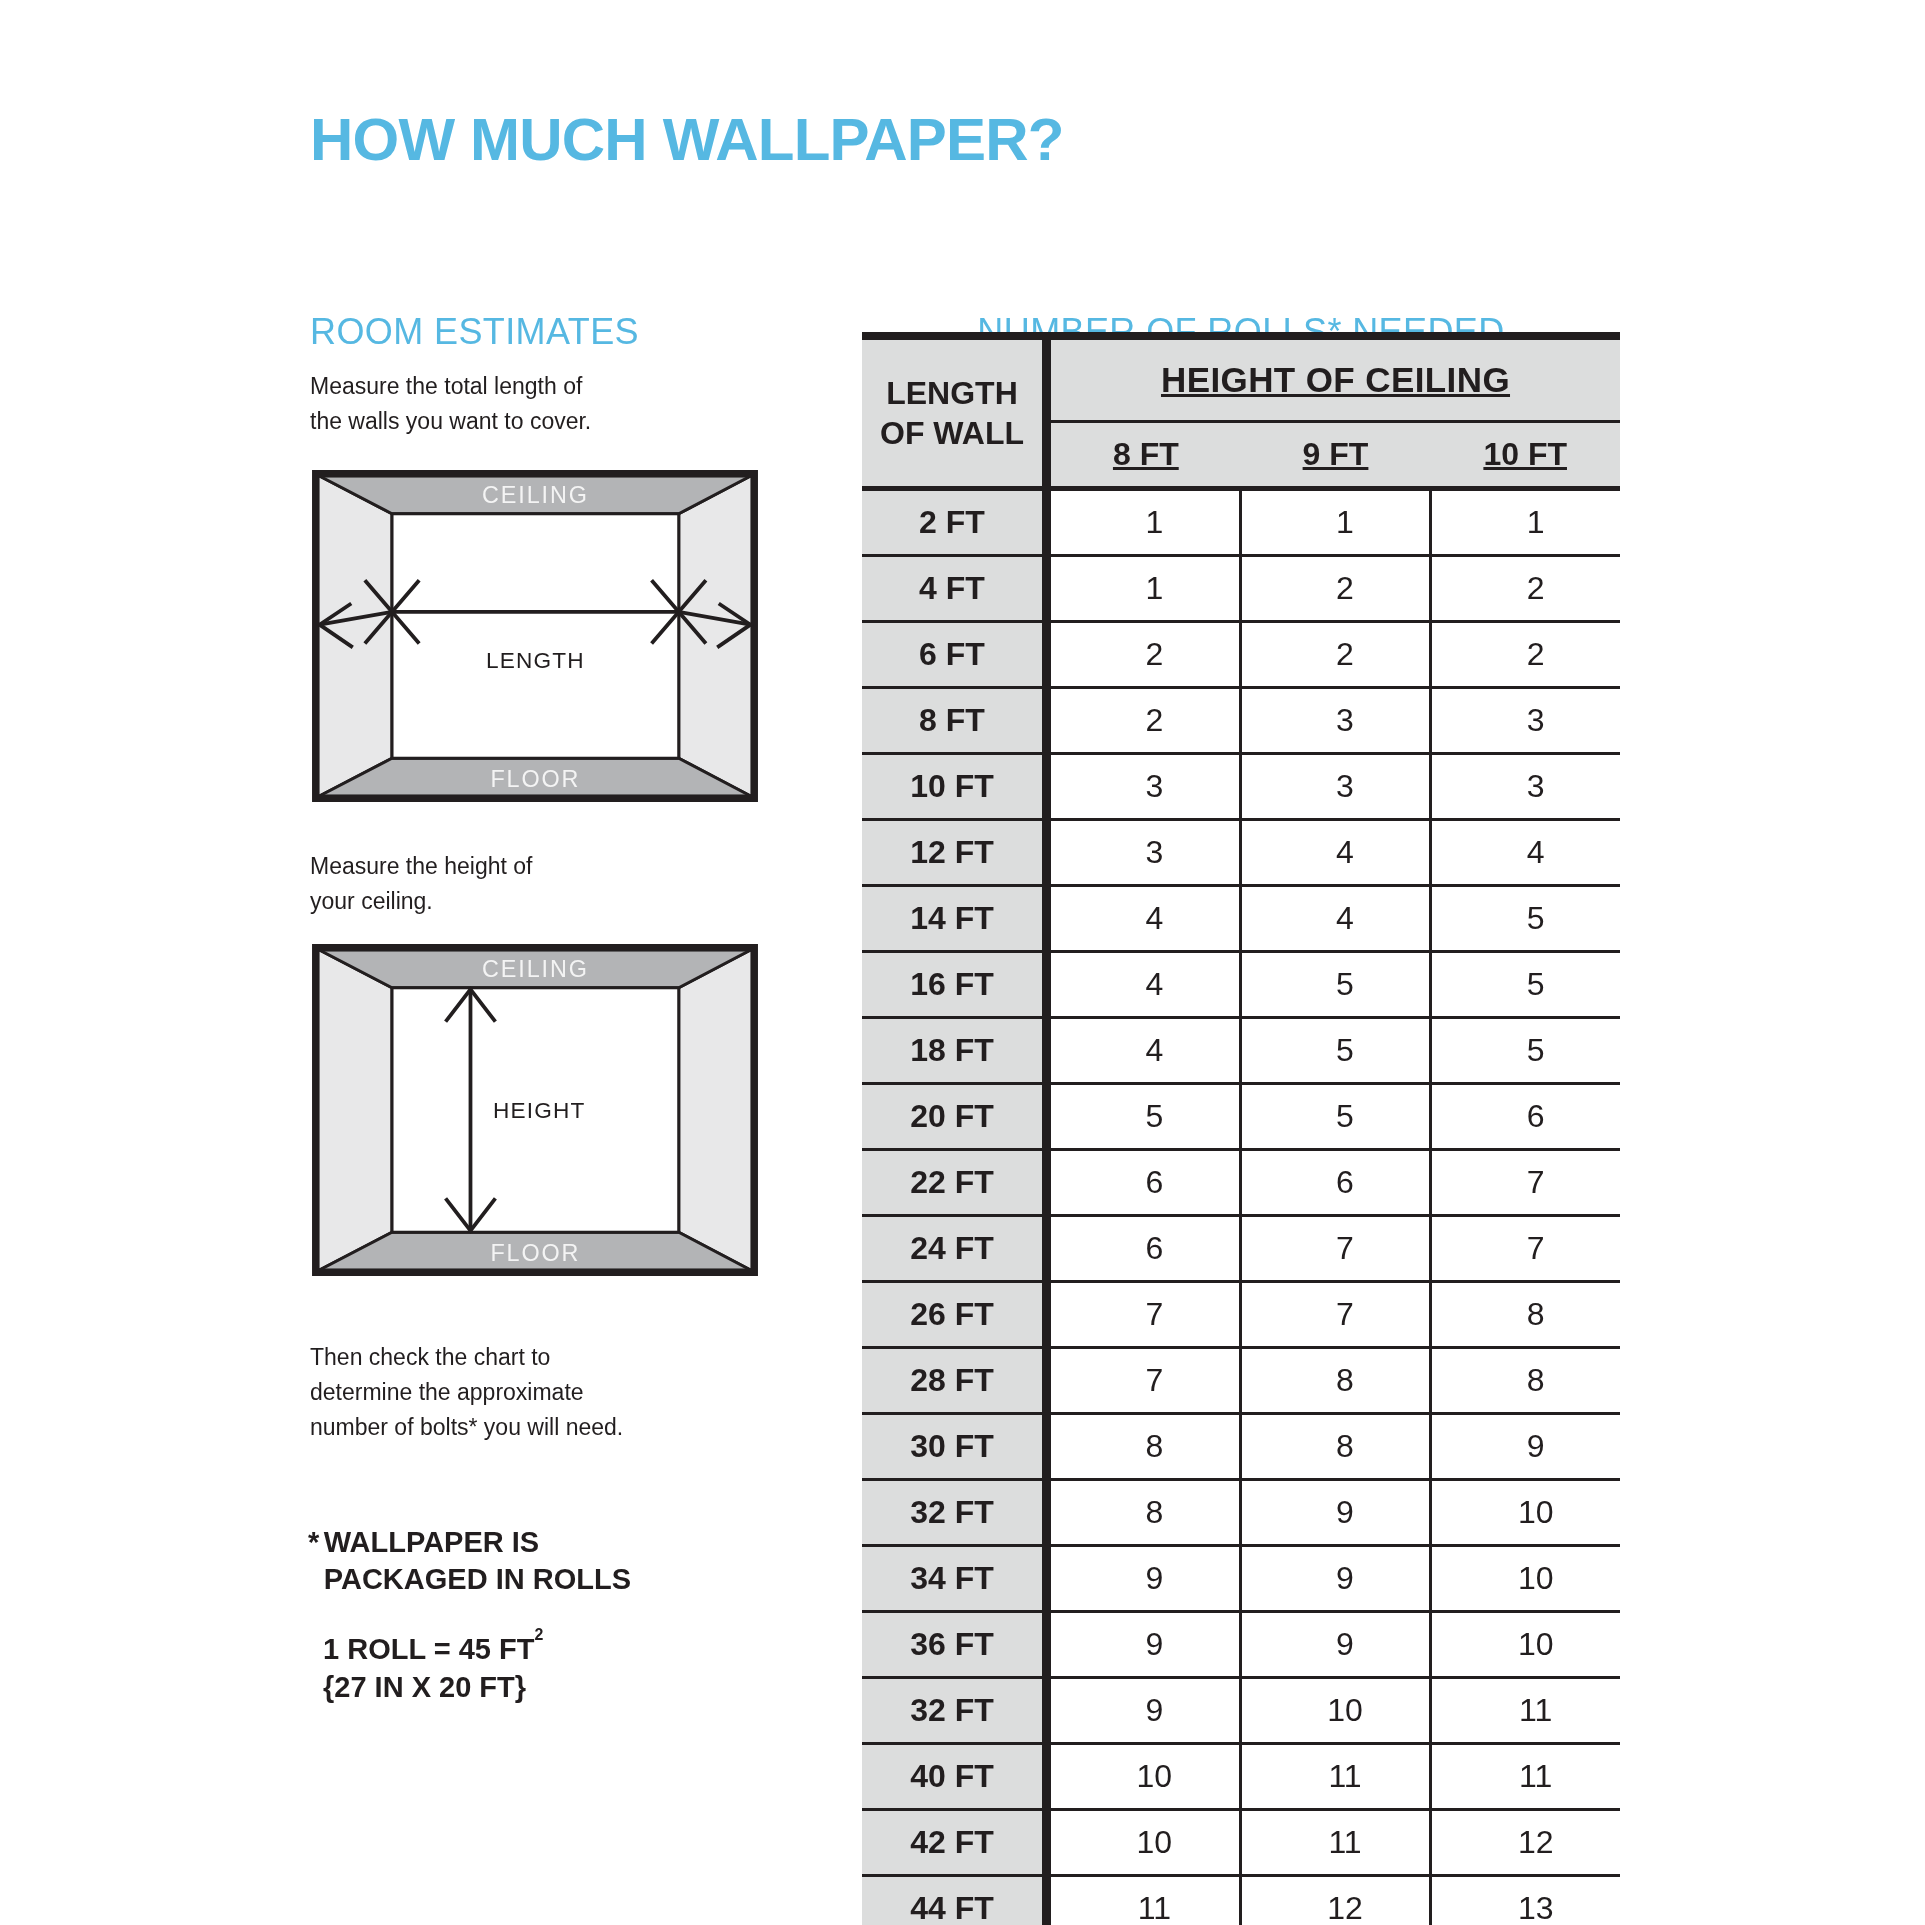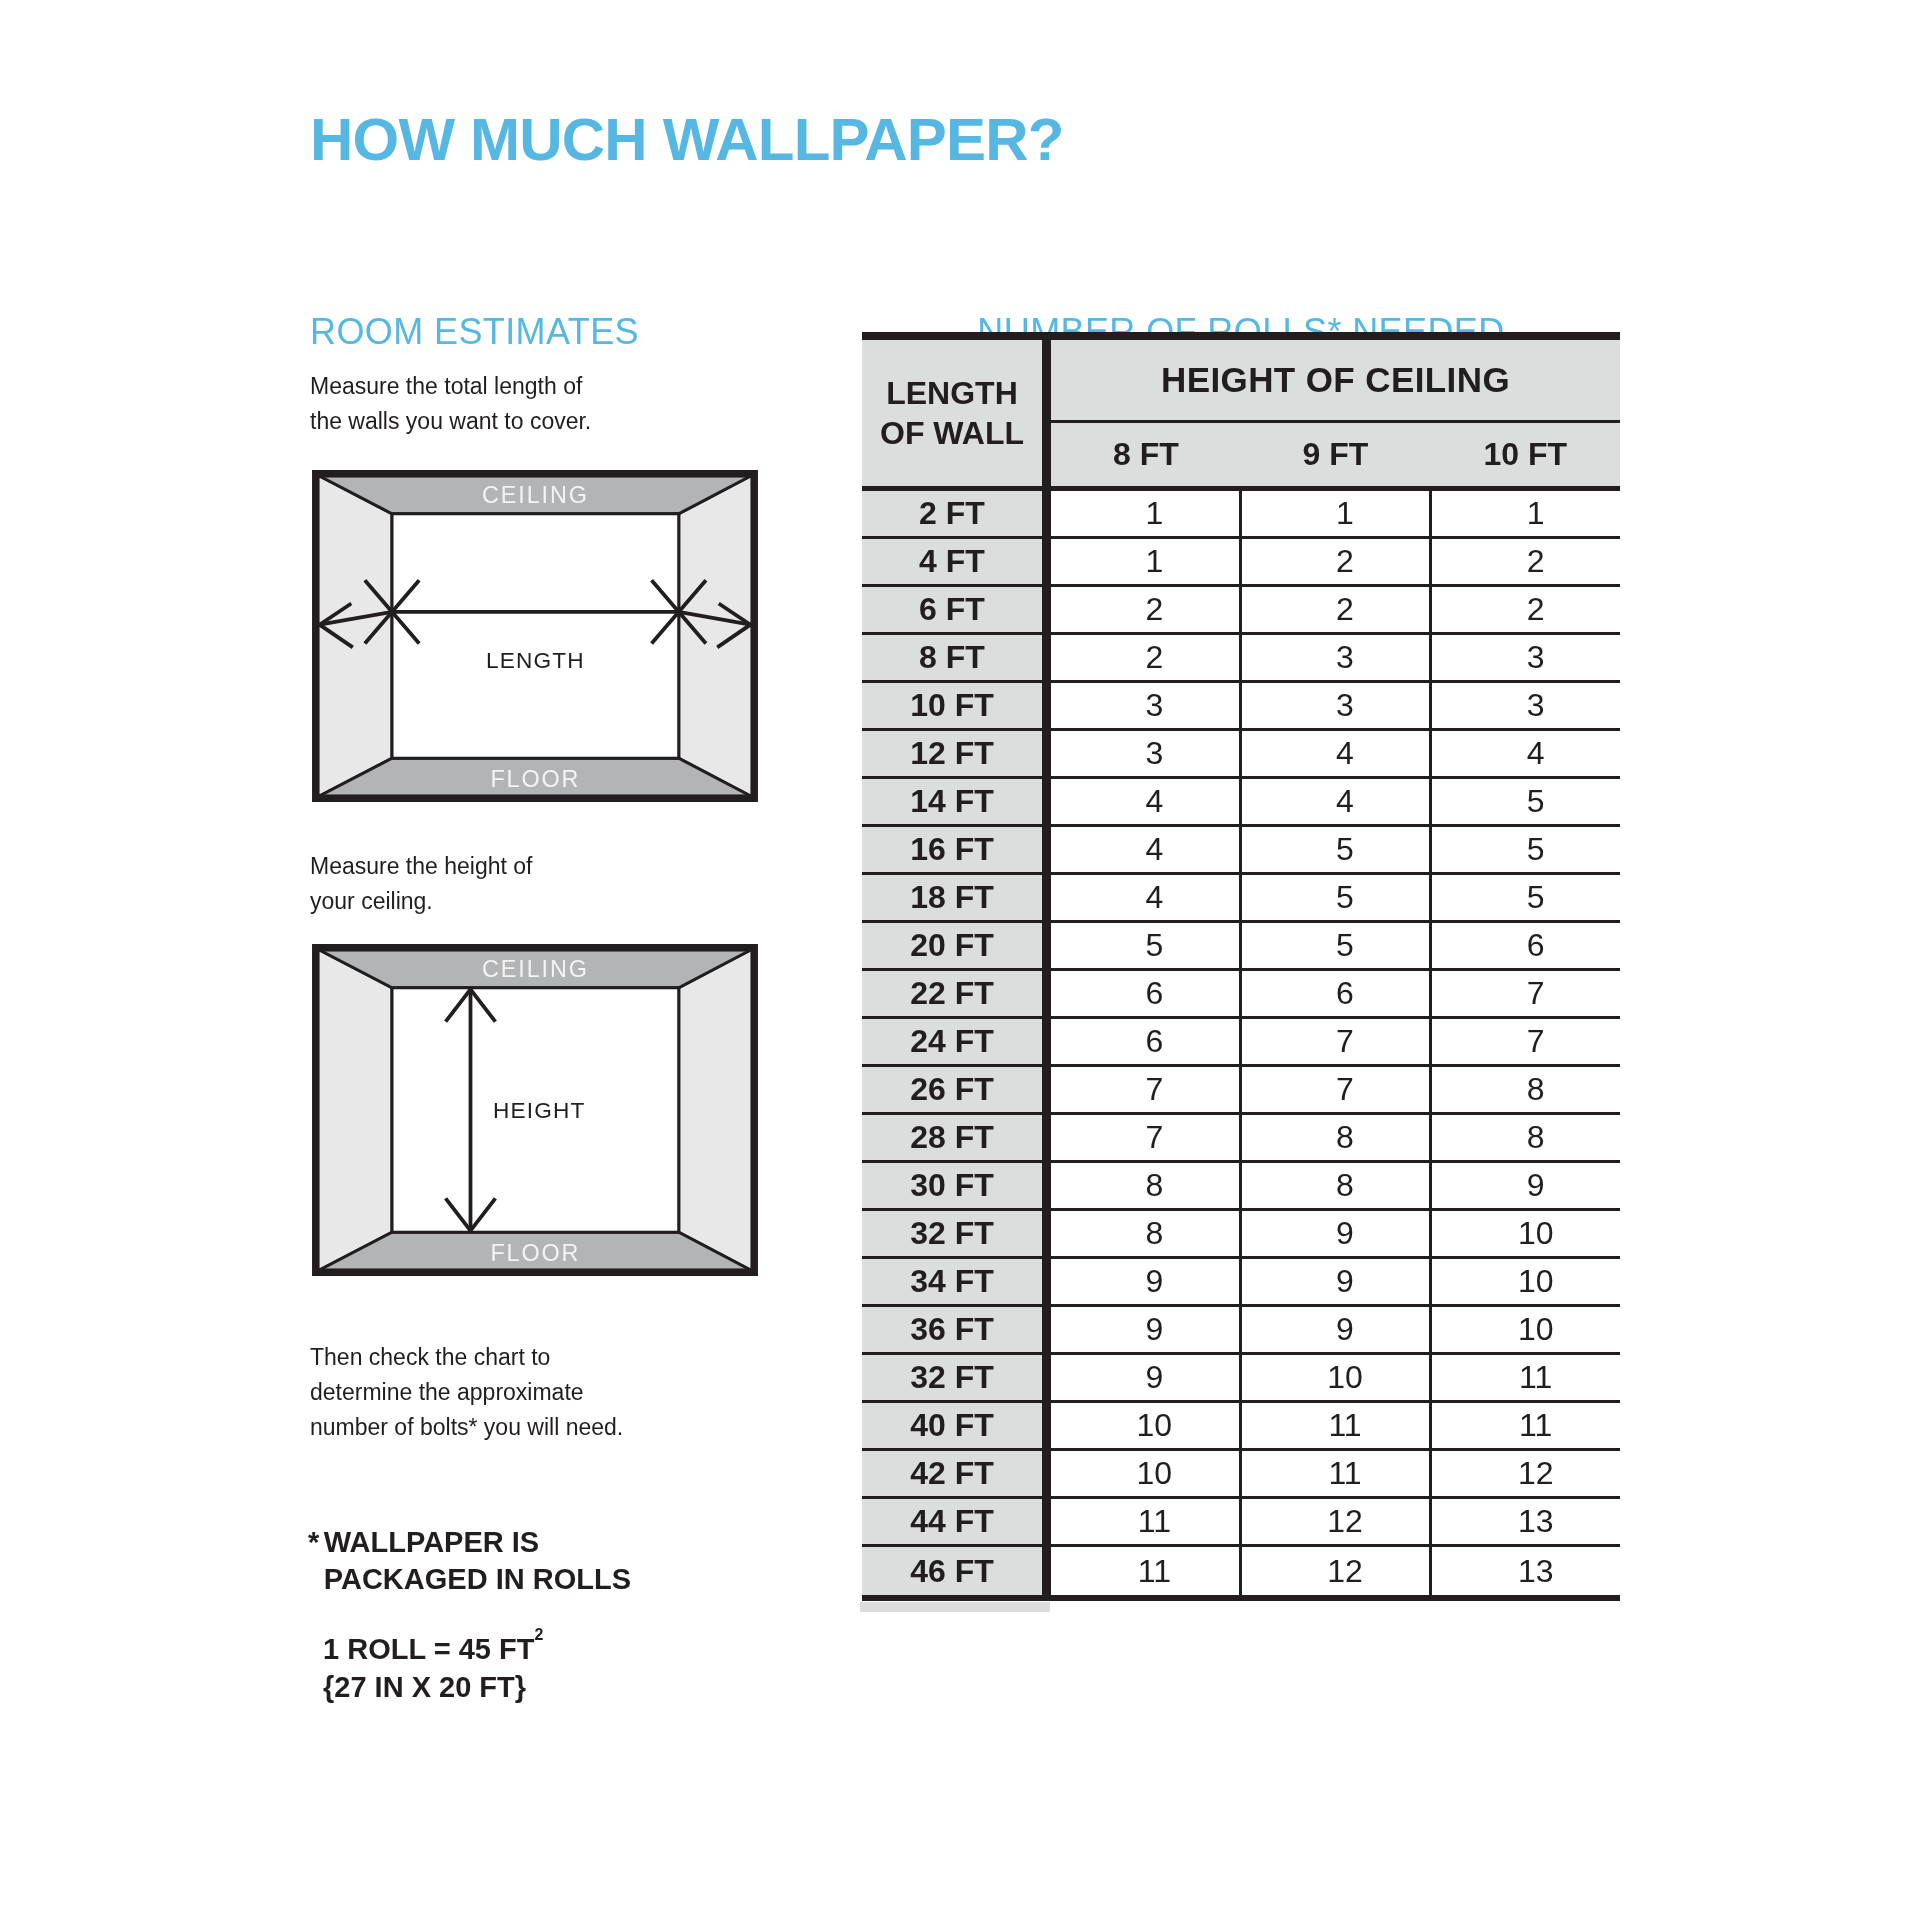--- a/index.html
+++ b/index.html
@@ -59,33 +59,33 @@
     box-sizing:border-box;
   }
   .t-header{display:flex;height:146px;border-bottom:5.3px solid var(--ink);box-sizing:content-box;}
   .t-corner{
     width:189px;flex:0 0 auto;box-sizing:border-box;
     border-right:9px solid var(--ink);
     background:var(--cell-gray);
     display:flex;align-items:center;justify-content:center;
     font-size:32px;font-weight:bold;line-height:40px;text-align:center;white-space:pre-line;
   }
-  .t-colgroup{flex:1;display:flex;flex-direction:column;}
+  .t-colgroup{flex:1;display:flex;flex-direction:column;text-decoration:underline;}
   .t-colgroup-title{
     height:83px;box-sizing:border-box;background:var(--cell-gray);
     border-bottom:3.8px solid var(--ink);
     display:flex;align-items:center;justify-content:center;
     font-size:35px;font-weight:bold;letter-spacing:0.4px;
   }
   .t-subheads{flex:1;display:flex;background:var(--cell-gray);}
   .t-subhead{
     flex:1;display:flex;align-items:center;justify-content:center;
     font-size:32px;font-weight:bold;
   }
-  .t-row{display:flex;height:48px;border-bottom:3.8px solid var(--ink);box-sizing:border-box;gap:19px;}
+  .t-row{display:flex;height:66px;border-bottom:3.8px solid var(--ink);box-sizing:border-box;gap:19px;}
   .t-row:last-child{border-bottom:none;}
   .t-label{
     width:189px;flex:0 0 auto;box-sizing:border-box;
     border-right:9px solid var(--ink);
     background:var(--cell-gray);
     display:flex;align-items:center;justify-content:center;
     font-size:32px;font-weight:bold;white-space:nowrap;
   }
   .t-cell{
     flex:1;display:flex;align-items:center;justify-content:center;

